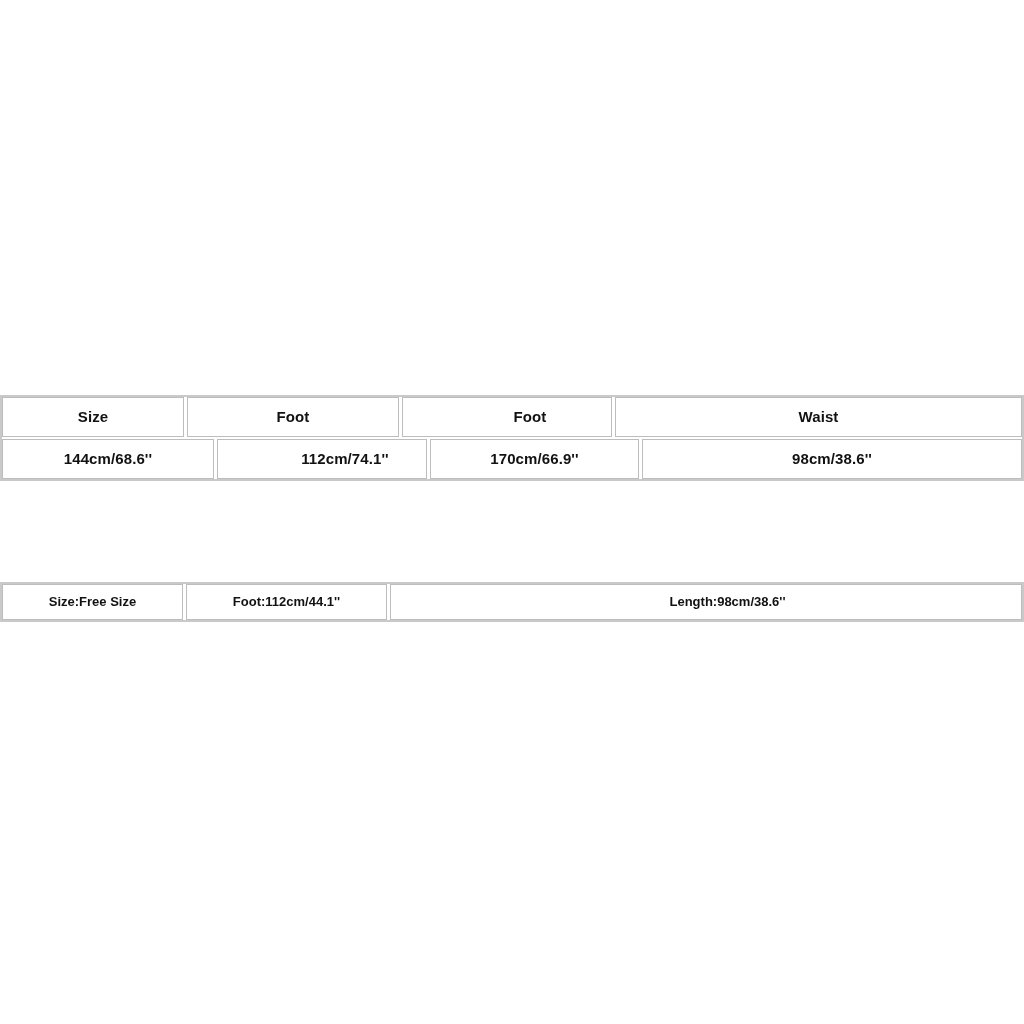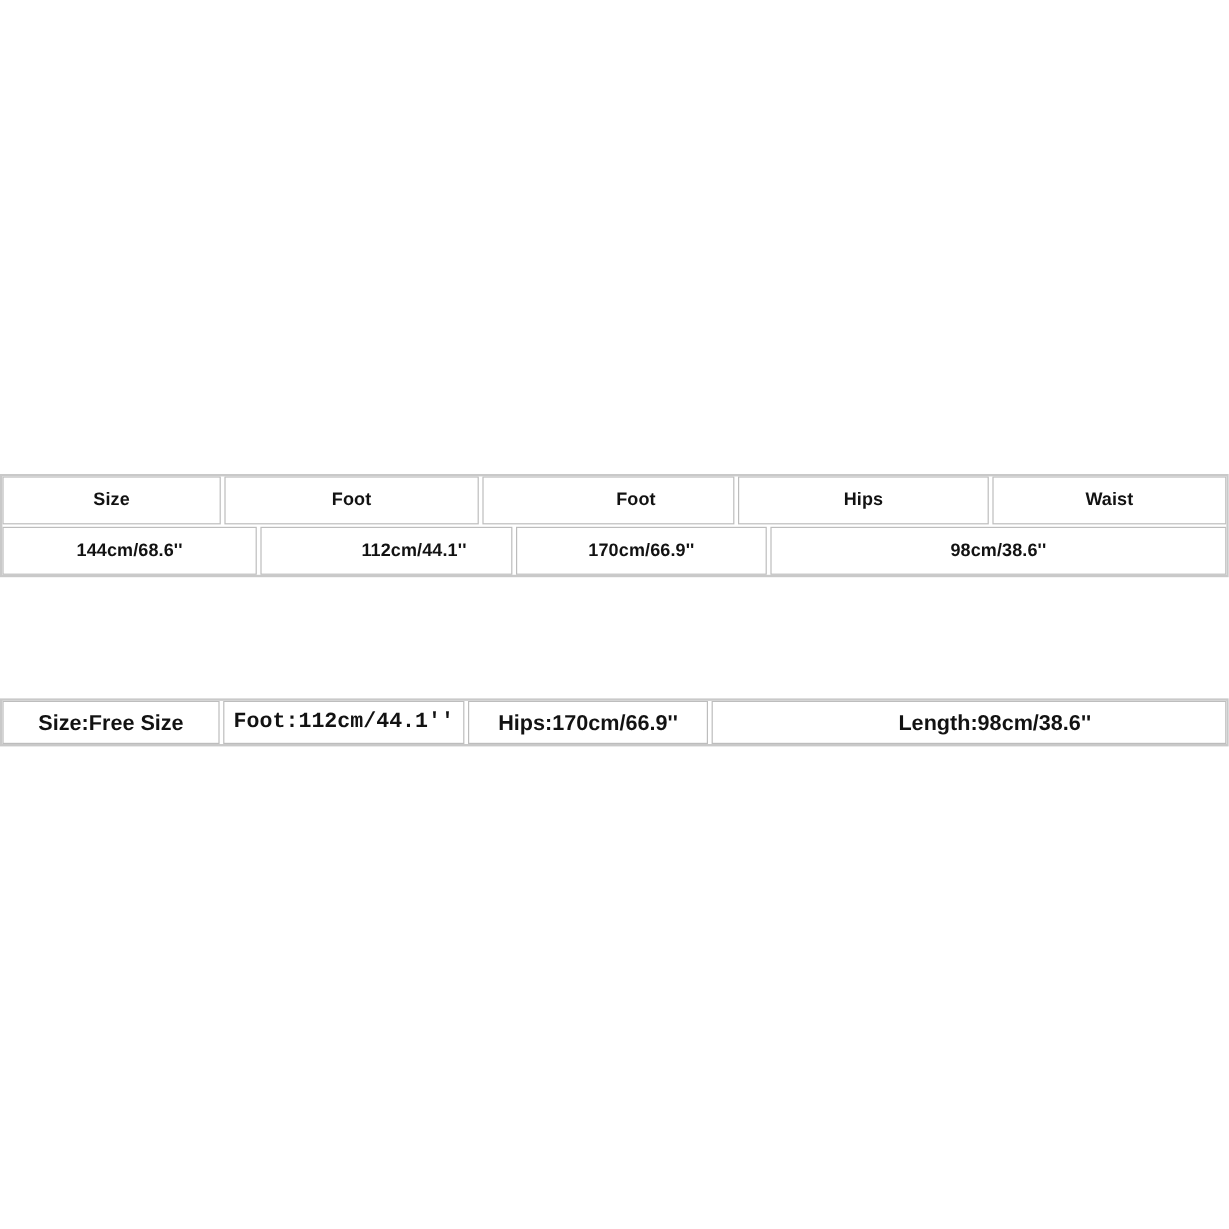--- a/index.html
+++ b/index.html
@@ -73,57 +73,55 @@
     display: flex;
     width: 100%;
   }
   .summary-table .cell {
     box-sizing: border-box;
     height: 36px;
     line-height: 34px;
     border: 1px solid #bdbdbd;
     background: #ffffff;
     text-align: center;
-    font-size: 18px;
+    font-size: 13px;
     font-weight: bold;
     color: #121212;
     white-space: nowrap;
     overflow: hidden;
   }
   .summary-table .cell + .cell {
     margin-left: 3px;
   }
   .summary-table .cell.s0 { flex: 0 0 181px; }
   .summary-table .cell.s1 { flex: 0 0 208px; }
-  .summary-table .cell.s2 { flex: 0 0 201px; font-family: Liberation Mono, monospace; }
+  .summary-table .cell.s2 { flex: 0 0 201px; }
   .summary-table .cell.s3 { flex: 0 0 200px; }
   .summary-table .cell.s4 { flex: 1 1 auto; padding-left: 43px; }
 </style>
 </head>
 <body>
 
 <div class="size-table">
 
   <div class="grid-row">
     <div class="cell c0">Size</div>
     <div class="cell c1">Foot</div>
     <div class="cell c2">Foot</div>
-    <div class="cell c3">Hips</div>
     <div class="cell c4">Waist</div>
   </div>
 
   <div class="grid-row">
     <div class="cell c1">144cm/68.6''</div>
-    <div class="cell c2">112cm/44.1''</div>
+    <div class="cell c2">112cm/74.1''</div>
     <div class="cell c3">170cm/66.9''</div>
     <div class="cell c4">98cm/38.6''</div>
   </div>
 
 </div>
 
 <div class="summary-table">
   <div class="grid-row">
     <div class="cell s0">Size:Free Size</div>
     <div class="cell s2">Foot:112cm/44.1''</div>
-    <div class="cell s3">Hips:170cm/66.9''</div>
     <div class="cell s4">Length:98cm/38.6''</div>
   </div>
 </div>
 
 </body></html>

